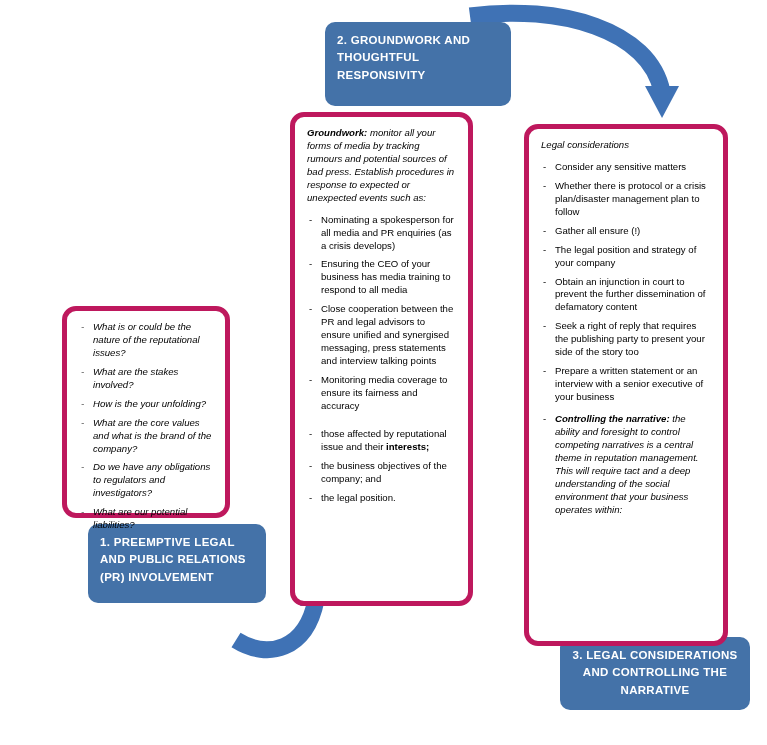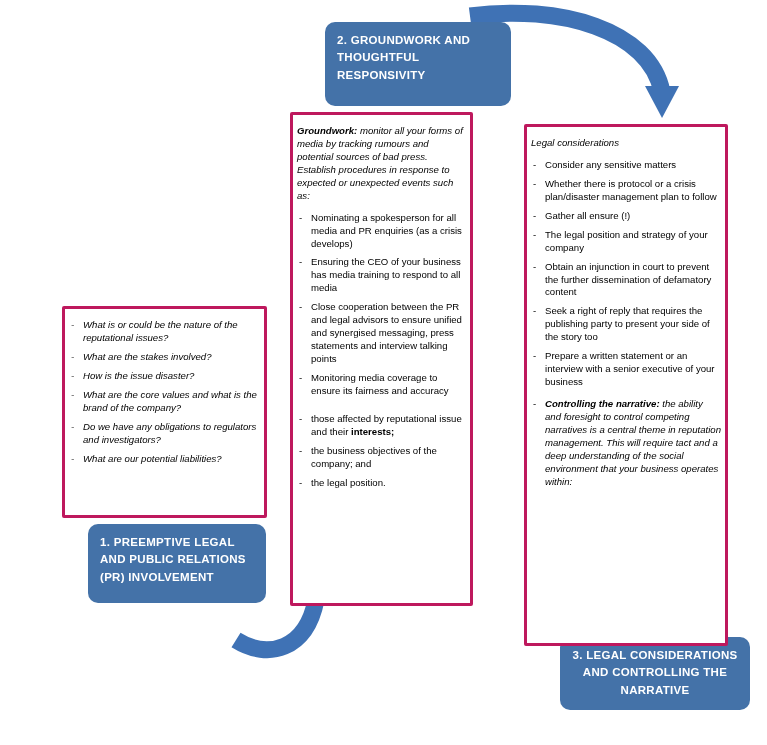--- a/index.html
+++ b/index.html
@@ -51,32 +51,32 @@
     top: 637px;
     width: 190px;
     height: 73px;
     text-align: center;
   }
 
   
   .white-box {
     position: absolute;
     background: #ffffff;
-    border: 3px solid #be185d;
-    border-radius: 2px;
+    border: 5px solid #be185d;
+    border-radius: 14px;
     box-sizing: border-box;
-    padding: 10px 4px;
+    padding: 10px 12px;
     font-size: 9.6px;
     line-height: 1.35;
     color: #000000;
   }
   #box-questions {
     left: 62px;
     top: 306px;
-    width: 205px;
+    width: 168px;
     height: 212px;
   }
   #box-groundwork {
     left: 290px;
     top: 112px;
     width: 183px;
     height: 494px;
   }
   #box-legal {
     left: 524px;
@@ -148,21 +148,21 @@
   </div>
 
   <div class="blue-box" id="box-step3">
     <span>3. LEGAL CONSIDERATIONS AND CONTROLLING THE NARRATIVE</span>
   </div>
 
   <div class="white-box" id="box-questions">
     <ul class="dashlist italic">
       <li>What is or could be the nature of the reputational issues?</li>
       <li>What are the stakes involved?</li>
-      <li>How is the issue disaster?</li>
+      <li>How is the your unfolding?</li>
       <li>What are the core values and what is the brand of the company?</li>
       <li>Do we have any obligations to regulators and investigators?</li>
       <li>What are our potential liabilities?</li>
     </ul>
   </div>
 
   <div class="white-box" id="box-groundwork">
     <p class="para italic">
       <span class="bold-italic">Groundwork:</span><span> monitor all your forms of media by tracking rumours and potential sources of bad press. Establish procedures in response to expected or unexpected events such as:</span>
     </p>

